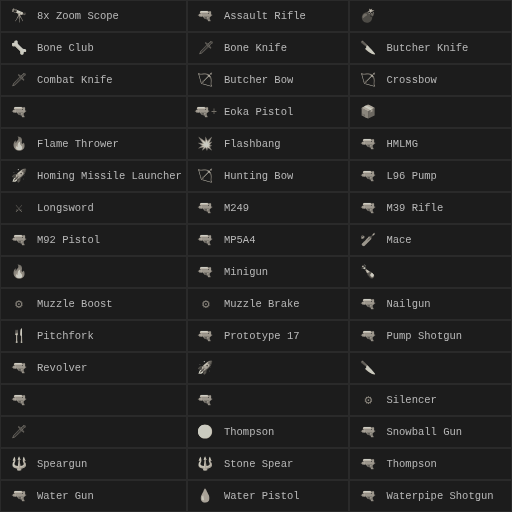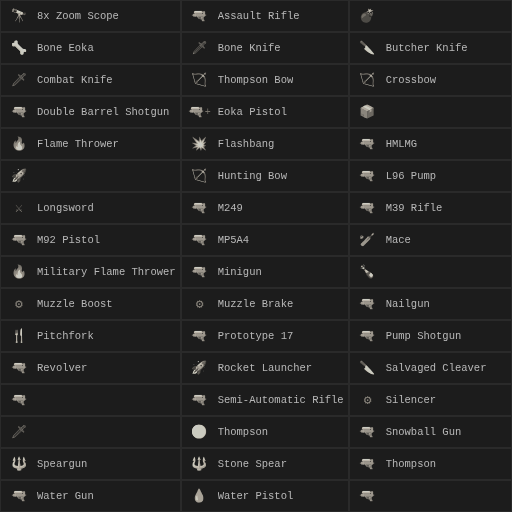--- a/index.html
+++ b/index.html
@@ -69,45 +69,44 @@
     </div>
     <div class="cell">
       <span class="cell-icon icon-rifle" style="filter: sepia(1) saturate(0.3) brightness(0.8); font-size: 13px;">🔫</span>
       <span class="cell-label">Assault Rifle</span>
     </div>
     <div class="cell">
       <span class="cell-icon icon-grenade" style="filter: sepia(1) saturate(0.3) brightness(0.8); font-size: 13px;">💣</span>
     </div>
     <div class="cell">
       <span class="cell-icon icon-melee" style="filter: sepia(1) saturate(0.3) brightness(0.8); font-size: 13px;">🦴</span>
-      <span class="cell-label">Bone Eoka</span>
+      <span class="cell-label">Bone Club</span>
     </div>
     <div class="cell">
       <span class="cell-icon icon-knife" style="filter: sepia(1) saturate(0.3) brightness(0.8); font-size: 13px;">🗡</span>
       <span class="cell-label">Bone Knife</span>
     </div>
     <div class="cell">
       <span class="cell-icon icon-knife" style="filter: sepia(1) saturate(0.3) brightness(0.8); font-size: 13px;">🔪</span>
       <span class="cell-label">Butcher Knife</span>
     </div>
     <div class="cell">
       <span class="cell-icon icon-knife" style="filter: sepia(1) saturate(0.3) brightness(0.8); font-size: 13px;">🗡</span>
       <span class="cell-label">Combat Knife</span>
     </div>
     <div class="cell">
       <span class="cell-icon icon-bow" style="filter: sepia(1) saturate(0.3) brightness(0.8); font-size: 13px;">🏹</span>
-      <span class="cell-label">Thompson Bow</span>
+      <span class="cell-label">Butcher Bow</span>
     </div>
     <div class="cell">
       <span class="cell-icon icon-bow" style="filter: sepia(1) saturate(0.3) brightness(0.8); font-size: 13px;">🏹</span>
       <span class="cell-label">Crossbow</span>
     </div>
     <div class="cell">
       <span class="cell-icon icon-gun" style="filter: sepia(1) saturate(0.3) brightness(0.8); font-size: 13px;">🔫</span>
-      <span class="cell-label">Double Barrel Shotgun</span>
     </div>
     <div class="cell">
       <span class="cell-icon icon-gun" style="filter: sepia(1) saturate(0.3) brightness(0.8); font-size: 13px;">🔫<sup class="plus-badge">+</sup></span>
       <span class="cell-label">Eoka Pistol</span>
     </div>
     <div class="cell">
       <span class="cell-icon icon-item" style="filter: sepia(1) saturate(0.3) brightness(0.8); font-size: 13px;">📦</span>
     </div>
     <div class="cell">
       <span class="cell-icon icon-launcher" style="filter: sepia(1) saturate(0.3) brightness(0.8); font-size: 13px;">🔥</span>
@@ -116,20 +115,21 @@
     <div class="cell">
       <span class="cell-icon icon-grenade" style="filter: sepia(1) saturate(0.3) brightness(0.8); font-size: 13px;">💥</span>
       <span class="cell-label">Flashbang</span>
     </div>
     <div class="cell">
       <span class="cell-icon icon-rifle" style="filter: sepia(1) saturate(0.3) brightness(0.8); font-size: 13px;">🔫</span>
       <span class="cell-label">HMLMG</span>
     </div>
     <div class="cell">
       <span class="cell-icon icon-launcher" style="filter: sepia(1) saturate(0.3) brightness(0.8); font-size: 13px;">🚀</span>
+      <span class="cell-label">Homing Missile Launcher</span>
     </div>
     <div class="cell">
       <span class="cell-icon icon-bow" style="filter: sepia(1) saturate(0.3) brightness(0.8); font-size: 13px;">🏹</span>
       <span class="cell-label">Hunting Bow</span>
     </div>
     <div class="cell">
       <span class="cell-icon icon-rifle" style="filter: sepia(1) saturate(0.3) brightness(0.8); font-size: 13px;">🔫</span>
       <span class="cell-label">L96 Pump</span>
     </div>
     <div class="cell">
@@ -151,21 +151,20 @@
     <div class="cell">
       <span class="cell-icon icon-rifle" style="filter: sepia(1) saturate(0.3) brightness(0.8); font-size: 13px;">🔫</span>
       <span class="cell-label">MP5A4</span>
     </div>
     <div class="cell">
       <span class="cell-icon icon-melee" style="filter: sepia(1) saturate(0.3) brightness(0.8); font-size: 13px;">🏏</span>
       <span class="cell-label">Mace</span>
     </div>
     <div class="cell">
       <span class="cell-icon icon-launcher" style="filter: sepia(1) saturate(0.3) brightness(0.8); font-size: 13px;">🔥</span>
-      <span class="cell-label">Military Flame Thrower</span>
     </div>
     <div class="cell">
       <span class="cell-icon icon-rifle" style="filter: sepia(1) saturate(0.3) brightness(0.8); font-size: 13px;">🔫</span>
       <span class="cell-label">Minigun</span>
     </div>
     <div class="cell">
       <span class="cell-icon icon-grenade" style="filter: sepia(1) saturate(0.3) brightness(0.8); font-size: 13px;">🍾</span>
     </div>
     <div class="cell">
       <span class="cell-icon icon-item" style="filter: sepia(1) saturate(0.3) brightness(0.8); font-size: 13px;">⚙</span>
@@ -190,32 +189,29 @@
     <div class="cell">
       <span class="cell-icon icon-gun" style="filter: sepia(1) saturate(0.3) brightness(0.8); font-size: 13px;">🔫</span>
       <span class="cell-label">Pump Shotgun</span>
     </div>
     <div class="cell">
       <span class="cell-icon icon-gun" style="filter: sepia(1) saturate(0.3) brightness(0.8); font-size: 13px;">🔫</span>
       <span class="cell-label">Revolver</span>
     </div>
     <div class="cell">
       <span class="cell-icon icon-launcher" style="filter: sepia(1) saturate(0.3) brightness(0.8); font-size: 13px;">🚀</span>
-      <span class="cell-label">Rocket Launcher</span>
     </div>
     <div class="cell">
       <span class="cell-icon icon-knife" style="filter: sepia(1) saturate(0.3) brightness(0.8); font-size: 13px;">🔪</span>
-      <span class="cell-label">Salvaged Cleaver</span>
-    </div>
-    <div class="cell">
-      <span class="cell-icon icon-gun" style="filter: sepia(1) saturate(0.3) brightness(0.8); font-size: 13px;">🔫</span>
-    </div>
-    <div class="cell">
-      <span class="cell-icon icon-rifle" style="filter: sepia(1) saturate(0.3) brightness(0.8); font-size: 13px;">🔫</span>
-      <span class="cell-label">Semi-Automatic Rifle</span>
+    </div>
+    <div class="cell">
+      <span class="cell-icon icon-gun" style="filter: sepia(1) saturate(0.3) brightness(0.8); font-size: 13px;">🔫</span>
+    </div>
+    <div class="cell">
+      <span class="cell-icon icon-rifle" style="filter: sepia(1) saturate(0.3) brightness(0.8); font-size: 13px;">🔫</span>
     </div>
     <div class="cell">
       <span class="cell-icon icon-item" style="filter: sepia(1) saturate(0.3) brightness(0.8); font-size: 13px;">⚙</span>
       <span class="cell-label">Silencer</span>
     </div>
     <div class="cell">
       <span class="cell-icon icon-knife" style="filter: sepia(1) saturate(0.3) brightness(0.8); font-size: 13px;">🗡</span>
     </div>
     <div class="cell">
       <span class="cell-icon icon-item" style="filter: sepia(1) saturate(0.3) brightness(0.8); font-size: 13px;">⚪</span>
@@ -240,14 +236,15 @@
     <div class="cell">
       <span class="cell-icon icon-gun" style="filter: sepia(1) saturate(0.3) brightness(0.8); font-size: 13px;">🔫</span>
       <span class="cell-label">Water Gun</span>
     </div>
     <div class="cell">
       <span class="cell-icon icon-gun" style="filter: sepia(1) saturate(0.3) brightness(0.8); font-size: 13px;">💧</span>
       <span class="cell-label">Water Pistol</span>
     </div>
     <div class="cell">
       <span class="cell-icon icon-gun" style="filter: sepia(1) saturate(0.3) brightness(0.8); font-size: 13px;">🔫</span>
+      <span class="cell-label">Waterpipe Shotgun</span>
     </div>
   </div>
 
 </body></html>

